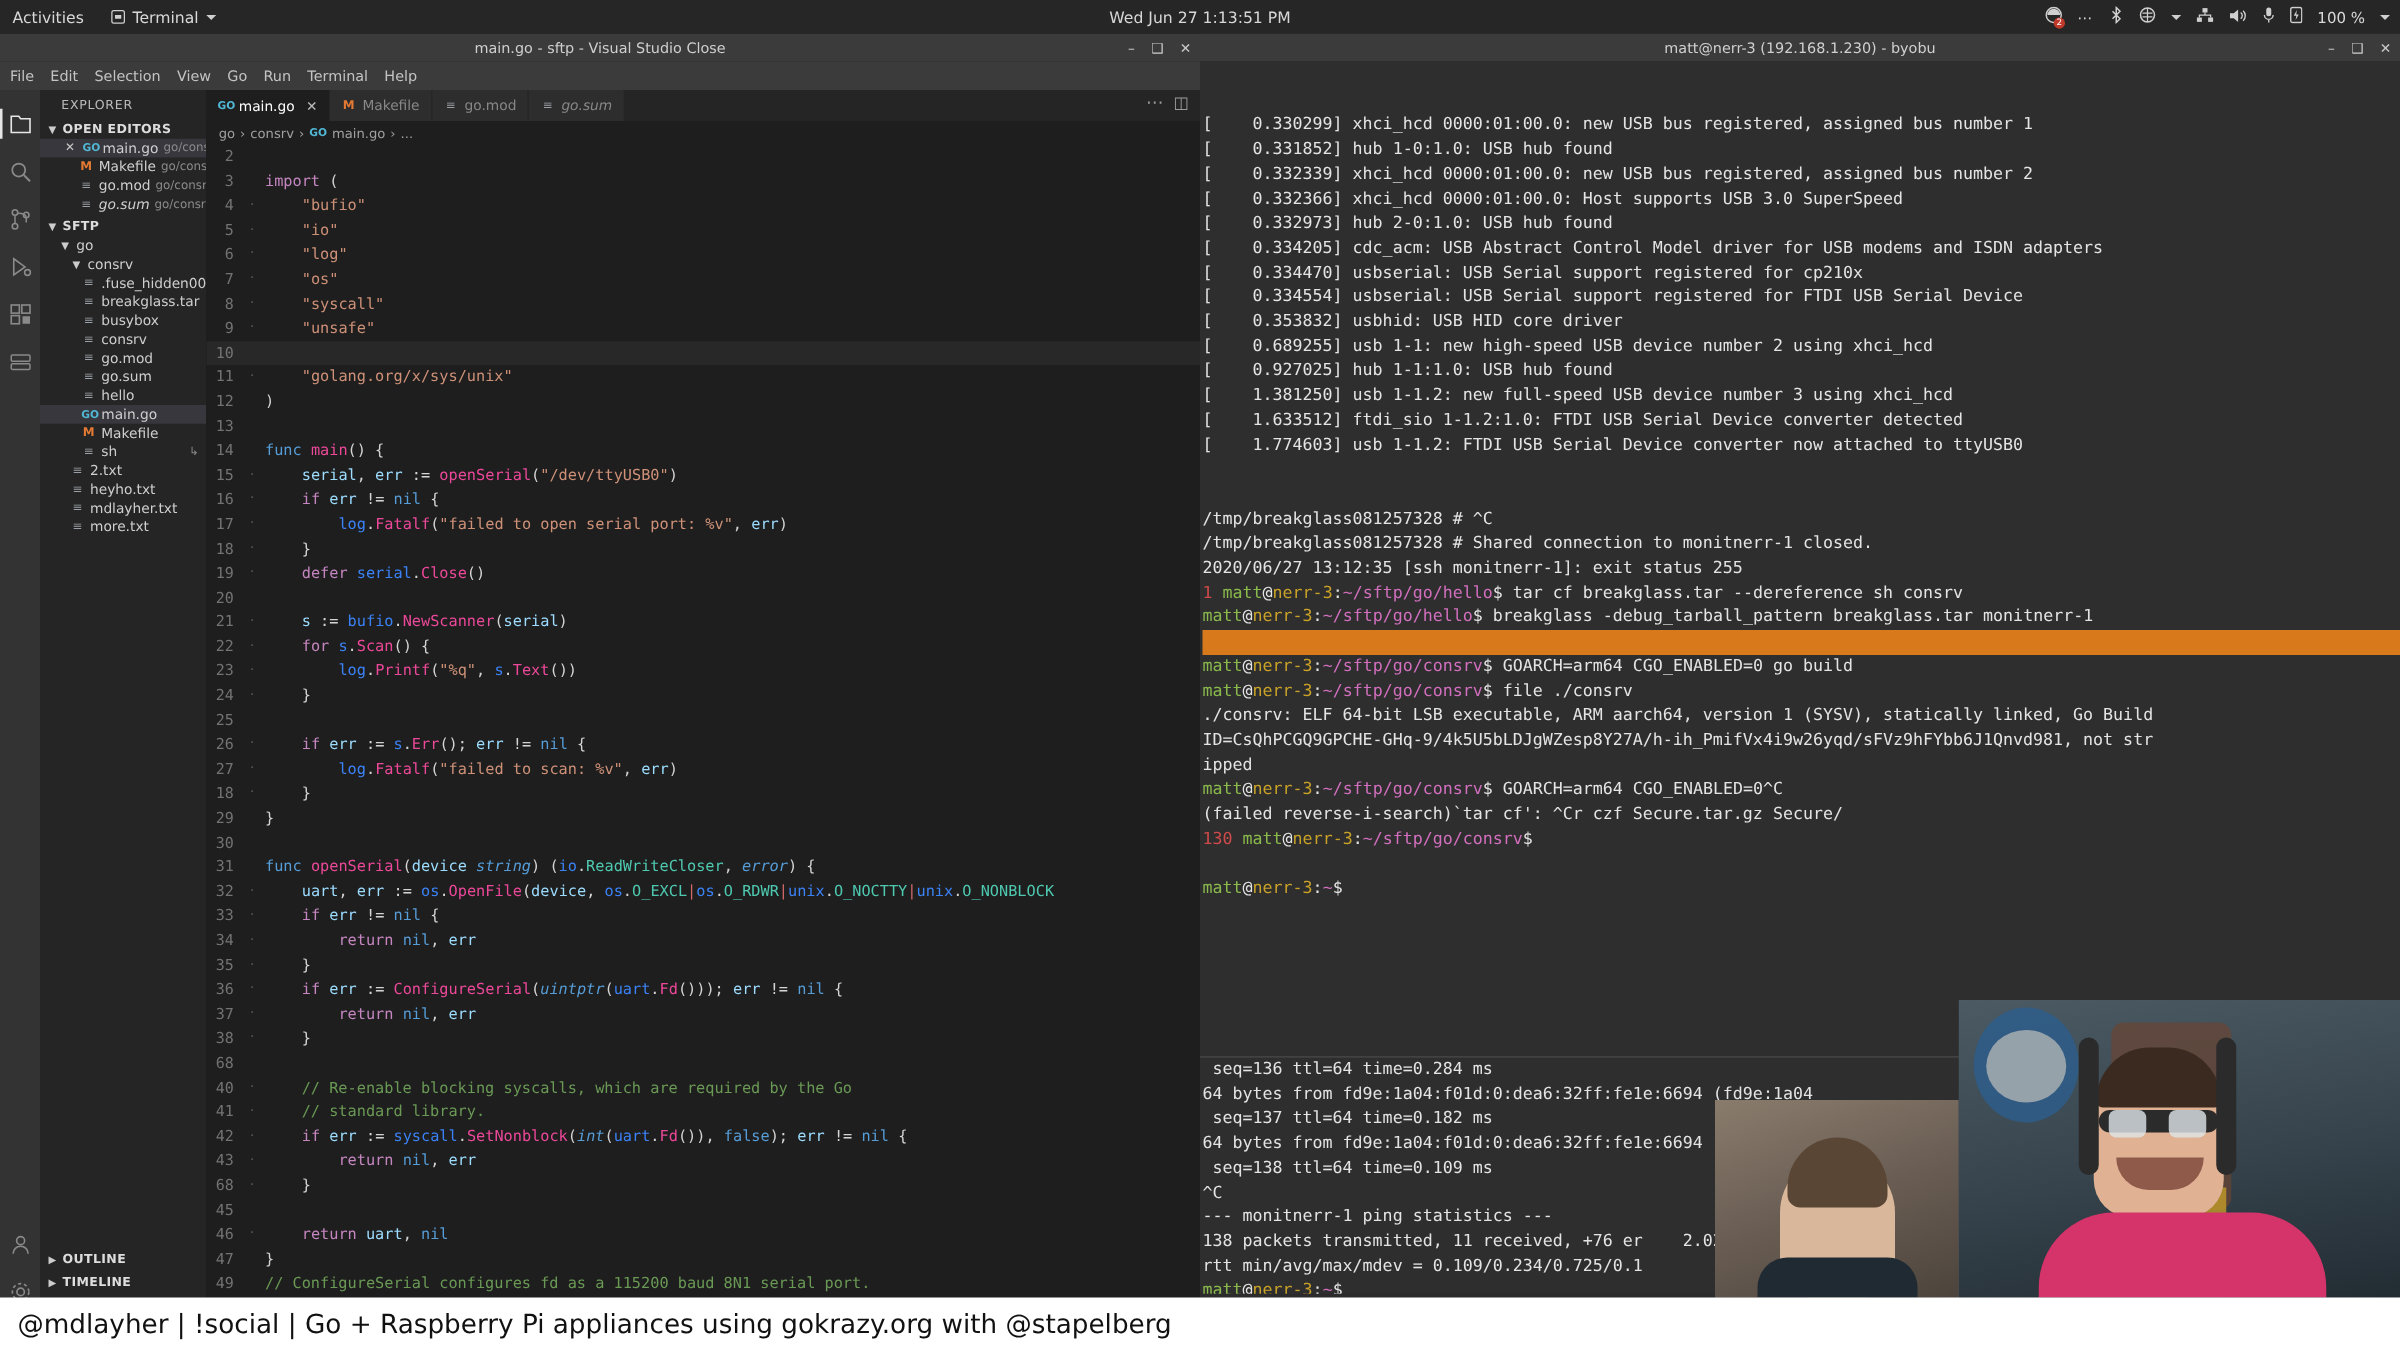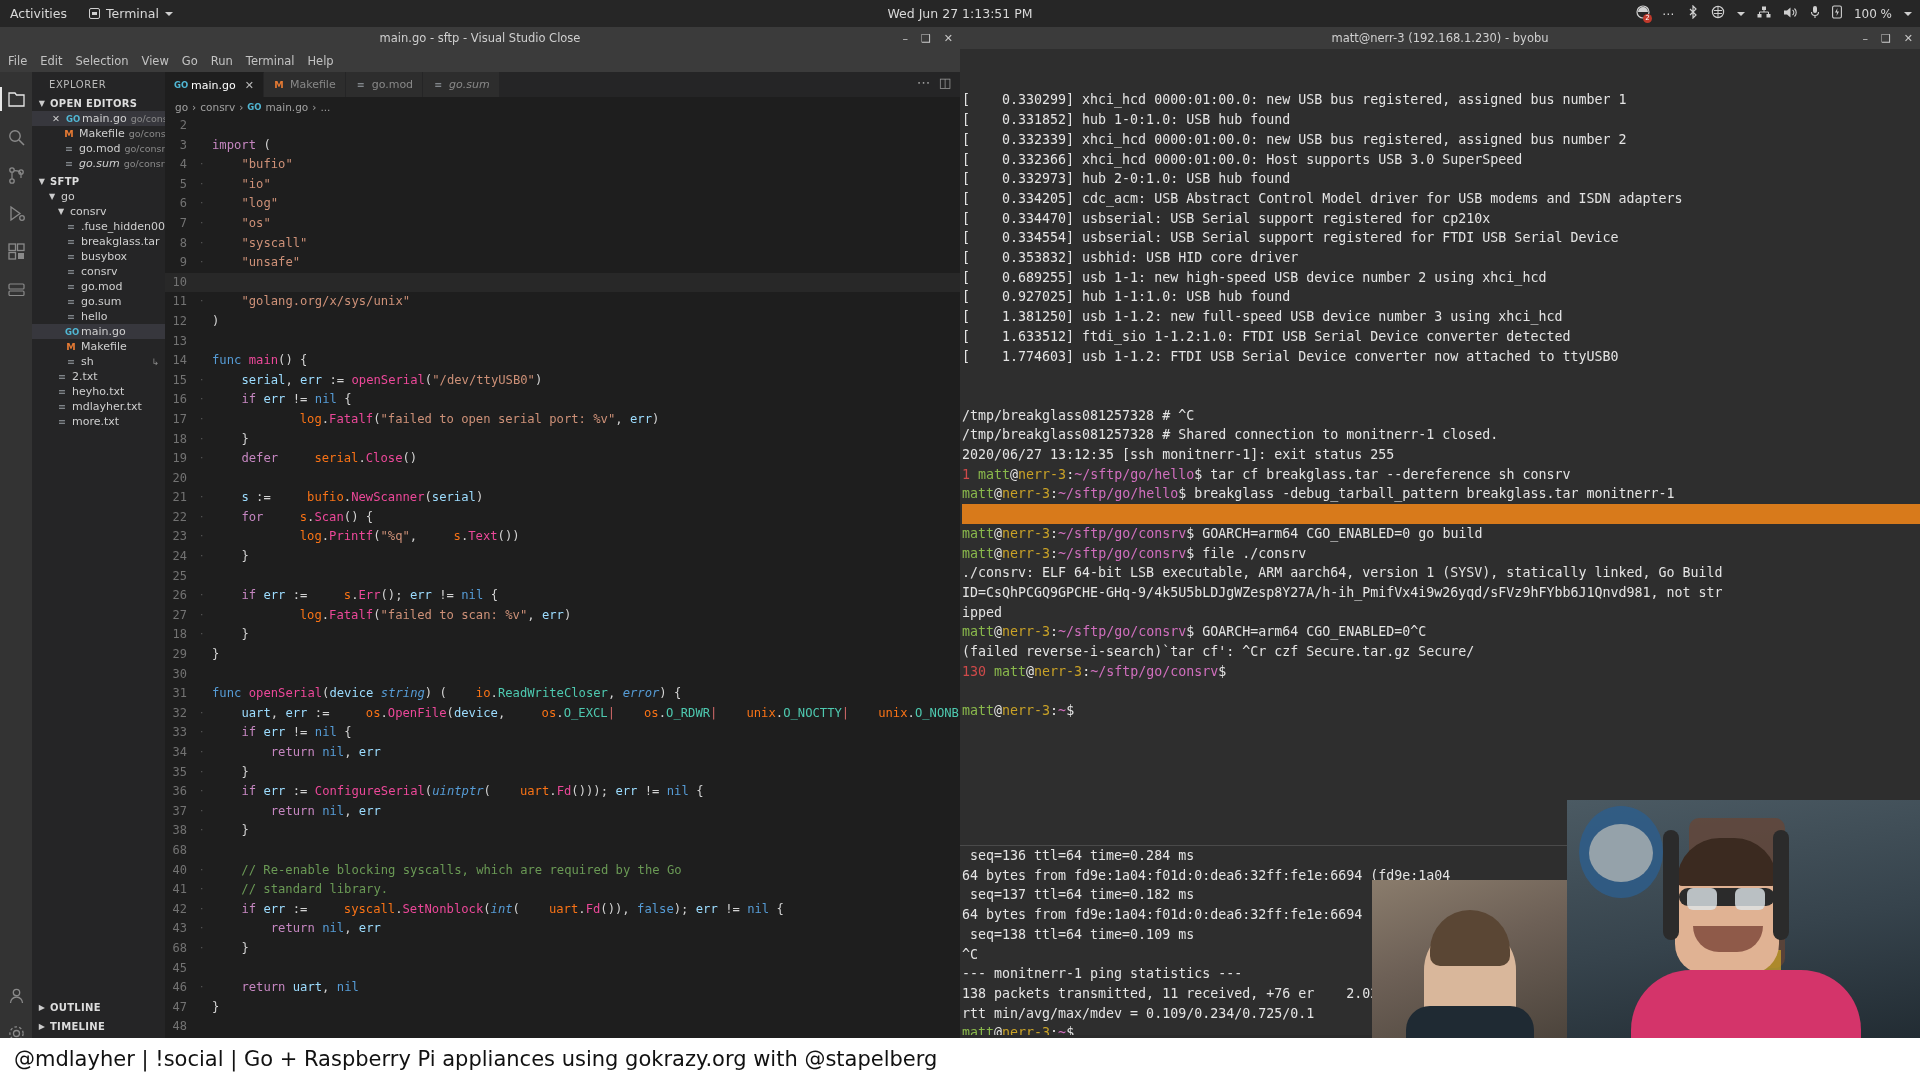--- a/index.html
+++ b/index.html
@@ -80,21 +80,21 @@
   .ln { width:34px; text-align:right; color:#737373; flex:none; padding-right:12px;
         font-size:12px; }
   .fold { width:13px; flex:none; color:#5a5a5a; font-size:9px; }
   .code { flex:1; }
   .k  { color:#c586c0; }   
   .kf { color:#569cd6; }   
   .fn { color:#ec4899; }   
   .st { color:#ce9178; }
   .cm { color:#6a9955; }
   .ty { color:#4ec9b0;text-align:right; }
-  .pk { color:#f97316;margin-left:29px; }
+  .pk { color:#3b82f6; }
   .op { color:#d4d4d4; }
   .vb { color:#9cdcfe; }
   .sg { color:#d16969; }
 
   
   #vs-status { position:absolute; bottom:0; left:0; width:960px; height:22px;
                background:#2d2d2d; display:flex; align-items:center;
                font-size:10.5px; color:#cfcfcf; }
   #vs-status .sb-l { display:flex; align-items:center; gap:13px; padding-left:6px; }
   #vs-status .sb-r { margin-left:auto; display:flex; align-items:center; gap:13px;
@@ -482,21 +482,20 @@
             <div class="cl"><span class="ln">38</span><span class="fold">·</span><span class="code"><span class="op"> </span><span class="op"> </span><span class="op"> </span><span class="op"> </span><span class="op">}</span></span></div>
             <div class="cl"><span class="ln">68</span><span class="fold"></span><span class="code"></span></div>
             <div class="cl"><span class="ln">40</span><span class="fold">·</span><span class="code"><span class="cm">    // Re-enable blocking syscalls, which are required by the Go</span></span></div>
             <div class="cl"><span class="ln">41</span><span class="fold">·</span><span class="code"><span class="cm">    // standard library.</span></span></div>
             <div class="cl"><span class="ln">42</span><span class="fold">·</span><span class="code"><span class="op"> </span><span class="op"> </span><span class="op"> </span><span class="op"> </span><span class="k">if</span><span class="op"> </span><span class="vb">err</span><span class="op"> </span><span class="op">:</span><span class="op">=</span><span class="op"> </span><span class="pk">syscall</span><span class="op">.</span><span class="fn">SetNonblock</span><span class="op">(</span><span class="kf" style="font-style:italic">int</span><span class="op">(</span><span class="pk">uart</span><span class="op">.</span><span class="fn">Fd</span><span class="op">(</span><span class="op">)</span><span class="op">)</span><span class="op">,</span><span class="op"> </span><span class="kf">false</span><span class="op">)</span><span class="op">;</span><span class="op"> </span><span class="vb">err</span><span class="op"> </span><span class="op">!</span><span class="op">=</span><span class="op"> </span><span class="kf">nil</span><span class="op"> </span><span class="op">{</span></span></div>
             <div class="cl"><span class="ln">43</span><span class="fold">·</span><span class="code"><span class="op"> </span><span class="op"> </span><span class="op"> </span><span class="op"> </span><span class="op"> </span><span class="op"> </span><span class="op"> </span><span class="op"> </span><span class="k">return</span><span class="op"> </span><span class="kf">nil</span><span class="op">,</span><span class="op"> </span><span class="vb">err</span></span></div>
             <div class="cl"><span class="ln">68</span><span class="fold">·</span><span class="code"><span class="op"> </span><span class="op"> </span><span class="op"> </span><span class="op"> </span><span class="op">}</span></span></div>
             <div class="cl"><span class="ln">45</span><span class="fold"></span><span class="code"></span></div>
             <div class="cl"><span class="ln">46</span><span class="fold">·</span><span class="code"><span class="op"> </span><span class="op"> </span><span class="op"> </span><span class="op"> </span><span class="k">return</span><span class="op"> </span><span class="vb">uart</span><span class="op">,</span><span class="op"> </span><span class="kf">nil</span></span></div>
             <div class="cl"><span class="ln">47</span><span class="fold"></span><span class="code"><span class="op">}</span></span></div>
-            <div class="cl"><span class="ln">48</span><span class="fold"></span><span class="code"></span></div>
             <div class="cl"><span class="ln">49</span><span class="fold"></span><span class="code"><span class="cm">// ConfigureSerial configures fd as a 115200 baud 8N1 serial port.</span></span></div>
           </div>
       </div>
     </div>
   </div>
 
   <div id="vs-status">
     <div class="remote-ind">
       <svg width="13" height="11" viewBox="0 0 13 11">
           <path d="M4.5 1 L1 5.5 L4.5 10 M8.5 1 L12 5.5 L8.5 10" fill="none" stroke="#fff" stroke-width="1.3"></path>

